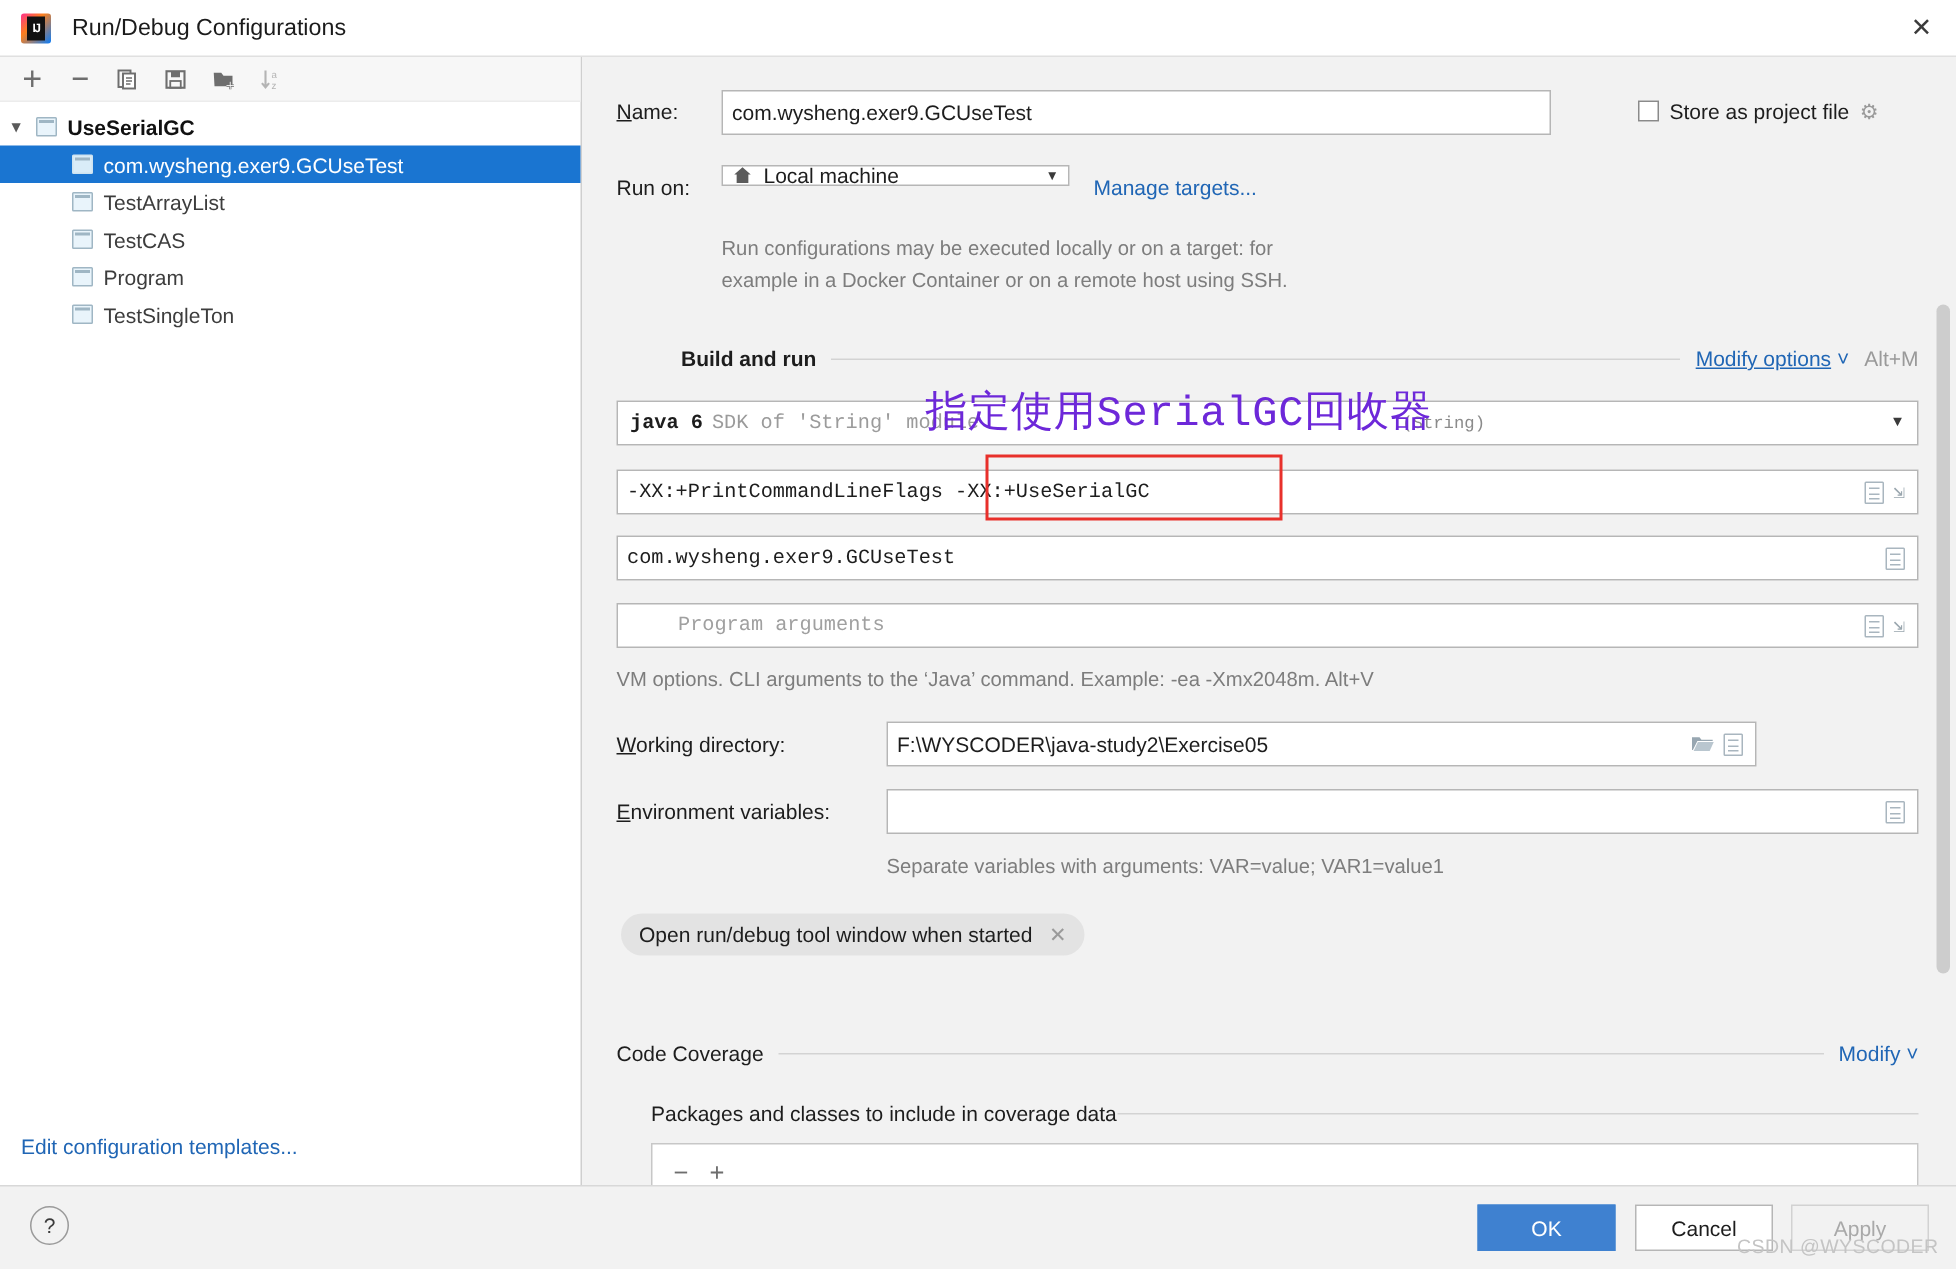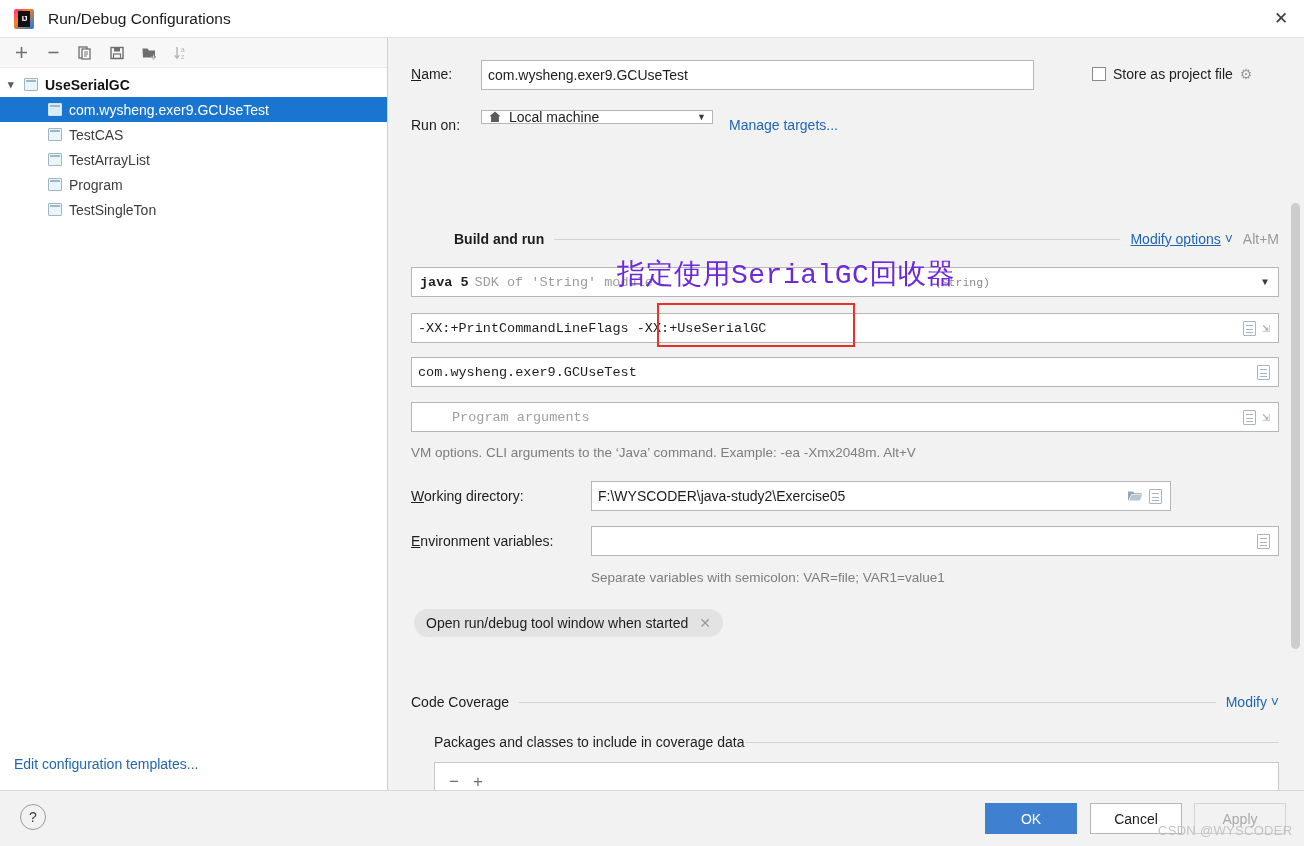--- a/index.html
+++ b/index.html
@@ -282,25 +282,25 @@
         <span class="chevron">▾</span>
         <span class="node-icon"></span>
         <span>UseSerialGC</span>
       </div>
       <div class="tree-row child selected">
         <span class="node-icon"></span>
         <span>com.wysheng.exer9.GCUseTest</span>
       </div>
       <div class="tree-row child">
         <span class="node-icon"></span>
+        <span>TestArrayList</span>
+      </div>
+      <div class="tree-row child">
+        <span class="node-icon"></span>
         <span>TestCAS</span>
-      </div>
-      <div class="tree-row child">
-        <span class="node-icon"></span>
-        <span>TestArrayList</span>
       </div>
       <div class="tree-row child">
         <span class="node-icon"></span>
         <span>Program</span>
       </div>
       <div class="tree-row child">
         <span class="node-icon"></span>
         <span>TestSingleTon</span>
       </div>
     </div>
@@ -324,30 +324,34 @@
   <div class="runon-combo">
     <span class="home-ic">
       <svg width="14" height="14" viewBox="0 0 14 14">
           <path d="M7 1.5L1.5 6.3h1.6V12h7.8V6.3h1.6z" fill="#5b5b5b"></path>
         </svg>
     </span>
     <span>Local machine</span>
     <span class="combo-arrow">▼</span>
   </div>
   <div class="manage-targets">Manage targets...</div>
+  <div class="runon-hint">
+    <div>Run configurations may be executed locally or on a target: for</div>
+    <div>example in a Docker Container or on a remote host using SSH.</div>
+  </div>
 
   <div class="sec" id="build-run-sec">
     <span class="sec-title">Build and run</span>
     <span class="sec-line"></span>
     <span class="sec-right"><span class="u">Modify options</span> <span>˅</span></span>
     <span class="sec-kbd">Alt+M</span>
   </div>
 
   <div class="sdk-combo">
-    <span class="j1">java 5</span>
+    <span class="j1">java 6</span>
     <span class="j2">SDK of 'String' module</span>
     <span class="j3">(String)</span>
     <span class="combo-arrow2">▼</span>
   </div>
 
   <div class="tfield mono vm-field">
     <span>-XX:+PrintCommandLineFlags -XX:+UseSerialGC</span>
     <span class="fi">
       <span class="doc-ic"></span>
       <span class="exp-ic">⇲</span>
@@ -385,21 +389,21 @@
     </span>
   </div>
 
   <div class="lbl env-label"><span class="u">E</span>nvironment variables:</div>
   <div class="tfield env-field">
     <span></span>
     <span class="fi">
       <span class="doc-ic"></span>
     </span>
   </div>
-  <div class="env-hint">Separate variables with semicolon: VAR=file; VAR1=value1</div>
+  <div class="env-hint">Separate variables with arguments: VAR=value; VAR1=value1</div>
 
   <div class="chip">
     <span>Open run/debug tool window when started</span>
     <span class="x">✕</span>
   </div>
 
   <div class="sec" id="cc-sec">
     <span class="sec-title">Code Coverage</span>
     <span class="sec-line"></span>
     <span class="sec-right"><span>Modify</span> <span>˅</span></span>

